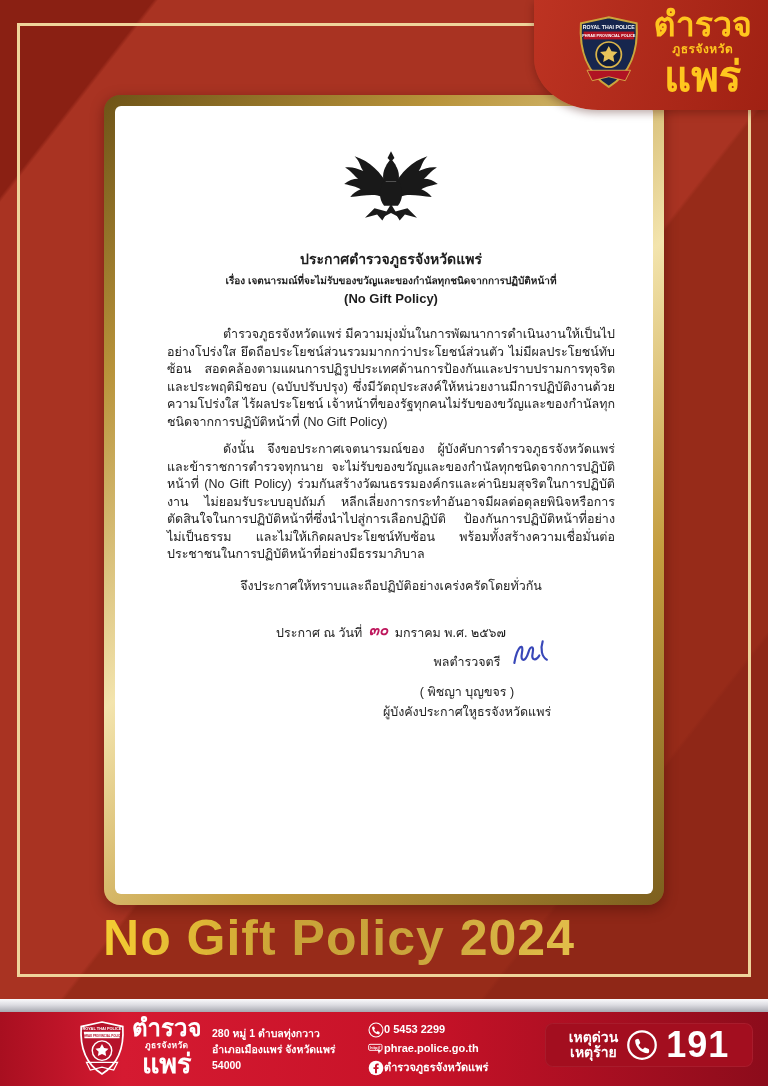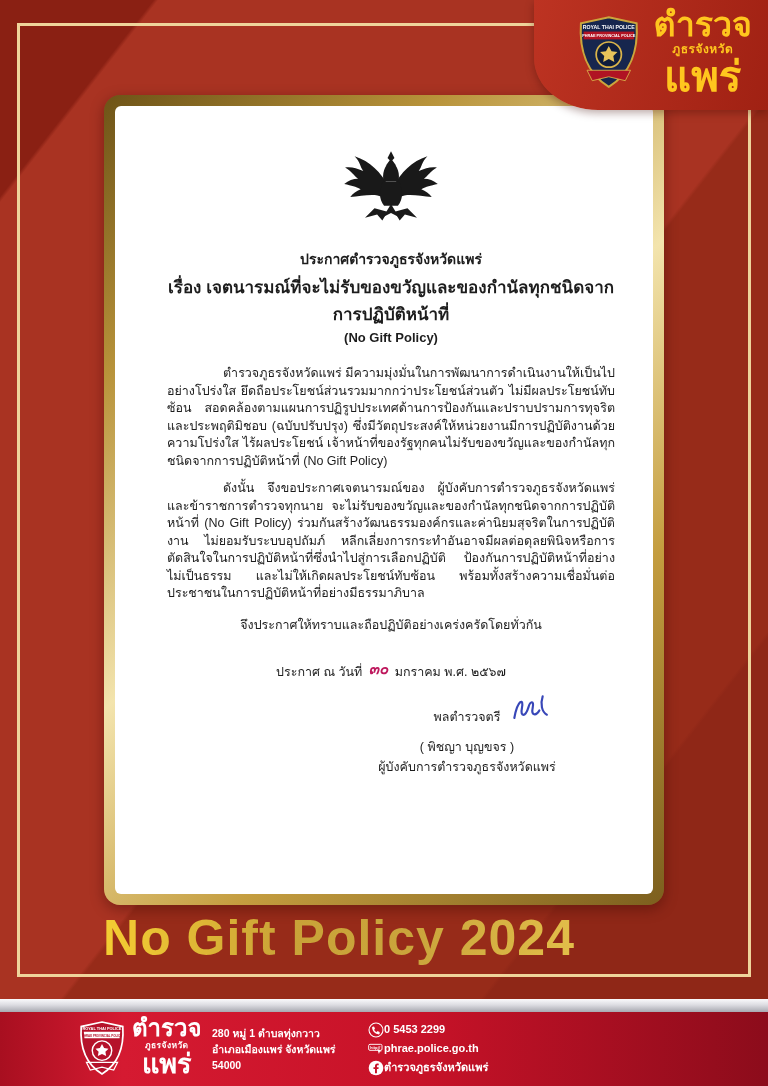--- a/index.html
+++ b/index.html
@@ -42,35 +42,35 @@
     background:linear-gradient(140deg,#6d5317 0%,#b8933a 22%,#f3e4ad 48%,#c49d3f 72%,#7c5f1e 100%);
     box-shadow:0 4px 14px rgba(50,8,4,.4);
   }
   .paper {
     width:100%; height:100%; background:#ffffff; border-radius:6px;
     display:flex; flex-direction:column; align-items:center;
     padding:40px 38px 0 52px; color:#1d1d1d;
   }
   .garuda { flex:none; }
   .doc-title   { margin-top:12px; font-size:14px; font-weight:bold; text-align:center; }
-  .doc-subject { margin-top:3px;  font-size:17px; font-weight:bold; text-align:center; }
+  .doc-subject { margin-top:3px;  font-size:10px; font-weight:bold; text-align:center; }
   .doc-sub     { margin-top:3px;  font-size:13px; font-weight:bold; text-align:center; }
   .doc-par {
     margin-top:20px; font-size:12.5px; line-height:17.5px;
     text-align:justify; text-indent:56px; width:100%;
   }
   .doc-par + .doc-par { margin-top:10px; }
   .doc-closing { margin-top:12px; font-size:12.5px; text-align:center; width:100%; }
   .doc-date { margin-top:24px; font-size:12.5px; text-align:center; width:100%; }
   .doc-date .handwritten {
     color:#be185d; font-size:15px; font-style:italic; font-weight:bold;
     position:relative; top:-2px; padding:0 3px;
   }
   .sig-block {
-    margin-top:24px; align-self:center; transform:translateX(76px);
+    margin-top:8px; align-self:center; transform:translateX(76px);
     text-align:center; font-size:12.5px; line-height:20px;
   }
   .sig-row { position:relative; display:inline-block; }
   .sig-row svg { position:absolute; left:72px; top:-18px; }
   .sig-name { margin-top:10px; }
 
   
   .banner-title {
     position:absolute; left:15px; top:906px; width:648px; height:64px; z-index:2;
     text-align:center; font-size:50px; font-weight:bold; line-height:64px;
@@ -163,21 +163,21 @@
       </div>
 
       <div class="sig-block">
         <div class="sig-row">
           <span>พลตำรวจตรี</span>
           <svg width="50" height="38" viewBox="0 0 60 44">
             <path d="M10 34 C14 12 22 9 19 23 C17 32 23 34 27 21 C29 14 34 12 32 22 C30 31 36 32 40 25 M44 8 C41 17 43 27 49 30" fill="none" stroke="#3847b8" stroke-width="2.6" stroke-linecap="round"></path>
           </svg>
         </div>
         <div class="sig-name">( พิชญา บุญขจร )</div>
-        <div class="sig-title">ผู้บังคับการตำรวจภูธรจังหวัดแพร่</div>
+        <div class="sig-title">ผู้บังคังประกาศใหูธรจังหวัดแพร่</div>
       </div>
 
     </div>
   </div>
 
   <div class="banner-title">No Gift Policy 2024</div>
 
   <div class="silver-stripe"></div>
 
   <div class="footer">
@@ -222,16 +222,27 @@
       </div>
       <div class="row">
         <svg class="icon16" viewBox="0 0 24 24">
           <circle cx="12" cy="12" r="11" fill="#ffffff"></circle>
           <path d="M13.4 20 L13.4 13.4 L15.7 13.4 L16 10.8 L13.4 10.8 L13.4 9.2 C13.4 8.4 13.7 7.9 14.7 7.9 L16.1 7.9 L16.1 5.5 C15.8 5.5 15 5.4 14 5.4 C11.9 5.4 10.5 6.7 10.5 9 L10.5 10.8 L8.2 10.8 L8.2 13.4 L10.5 13.4 L10.5 20 Z" fill="#c71228"></path>
         </svg>
         <span>ตำรวจภูธรจังหวัดแพร่</span>
       </div>
     </div>
 
+    <div class="f-emergency">
+      <div class="etext">
+        <div>เหตุด่วน</div>
+        <div>เหตุร้าย</div>
+      </div>
+      <svg width="30" height="30" viewBox="0 0 24 24">
+        <circle cx="12" cy="12" r="11" fill="none" stroke="#ffffff" stroke-width="1.8"></circle>
+        <path d="M8.6 6.9c.5 0 .9.3 1.1.8l.8 2c.2.4.1.9-.3 1.2l-1 1c.8 1.5 2 2.7 3.5 3.5l1-1c.3-.3.8-.4 1.2-.3l2 .8c.5.2.8.6.8 1.1v1.4c0 .7-.6 1.2-1.2 1.2-5.4-.3-9.7-4.6-10-10 0-.7.5-1.2 1.2-1.2Z" fill="#ffffff"></path>
+      </svg>
+      <div class="enumber">191</div>
+    </div>
 
   </div>
 
 </div>
 
 </body></html>

